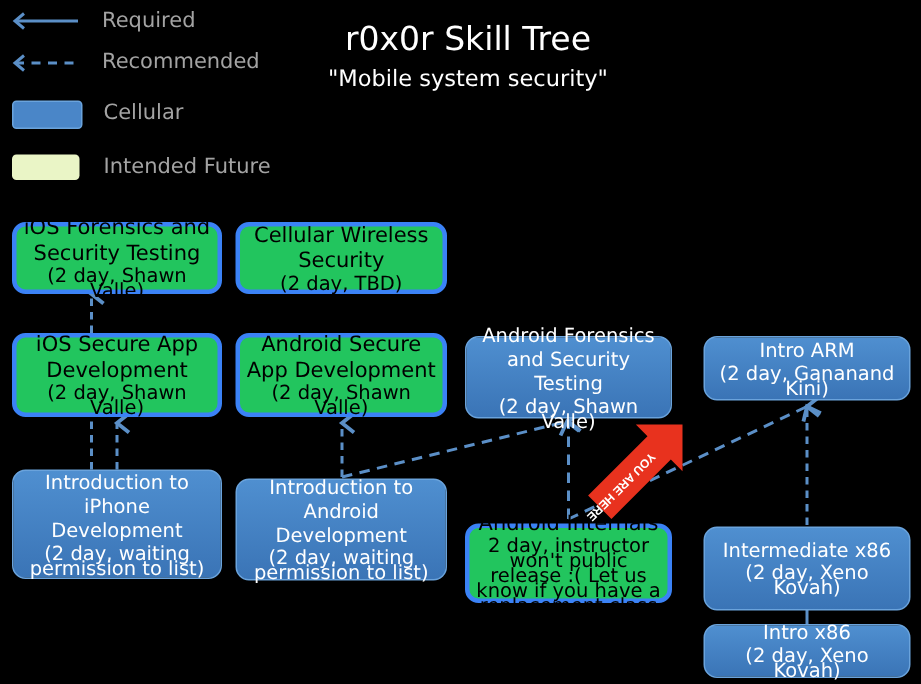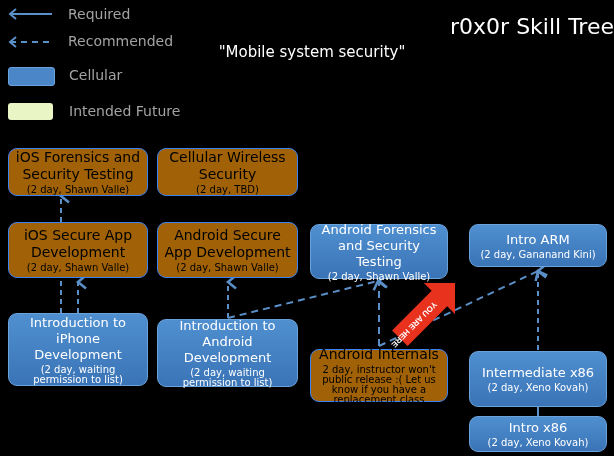--- a/index.html
+++ b/index.html
@@ -1,27 +1,27 @@
 <!DOCTYPE html>
 <html><head>
 <meta charset="utf-8">
 <style>
   html, body { margin:0; padding:0; }
   body { width:614px; height:456px; background:#000; position:relative; overflow:hidden;
          font-family:"DejaVu Sans", "Liberation Sans", sans-serif; color:#fff; }
   .legend-label { position:absolute; font-size:14px; color:#a3a3a3; }
   .swatch { position:absolute; width:45px; height:17px; border-radius:3px; }
-  .title { position:absolute; left:0; width:614px; text-align:right; font-size:22px; top:14px; padding-left:10px; box-sizing:border-box;}
+  .title { position:absolute; left:0; width:614px; text-align:center; font-size:22px; top:14px; padding-left:10px; box-sizing:border-box;}
   .subtitle { position:absolute; left:0; width:614px; text-align:center; font-size:15px; top:43px; padding-left:10px; box-sizing:border-box;}
   .node { position:absolute; border-radius:9px; box-sizing:border-box; text-align:center;
           display:flex; flex-direction:column; justify-content:center; align-items:center; padding:2px 4px; }
   .node.approved { background:linear-gradient(#4f8fd0,#3a74b6); border:1px solid #6aa3dc; color:#fff; }
-  .node.future { background:#a16207; border:1px solid #3b82f6; color:#000; }
+  .node.future { background:#22c55e; border:3px solid #3b82f6; color:#000; }
   .node .nt { font-size:14px; line-height:17px; }
-  .node .ns { font-size:10px; line-height:10px; margin-top:2px; }
+  .node .ns { font-size:13px; line-height:10px; margin-top:2px; }
   .node.approved .nt { font-size:13px; line-height:16px; }
   svg#edges { position:absolute; left:0; top:0; }
 </style>
 </head>
 <body>
 
 <svg id="legend-svg" width="70" height="60" style="position:absolute;left:0;top:0">
   <g>
     <line x1="10" y1="14" x2="52" y2="14" stroke="#5b8fc7" stroke-width="2"></line>
     <polyline points="16,9 10,14 16,19" fill="none" stroke="#5b8fc7" stroke-width="2"></polyline>

